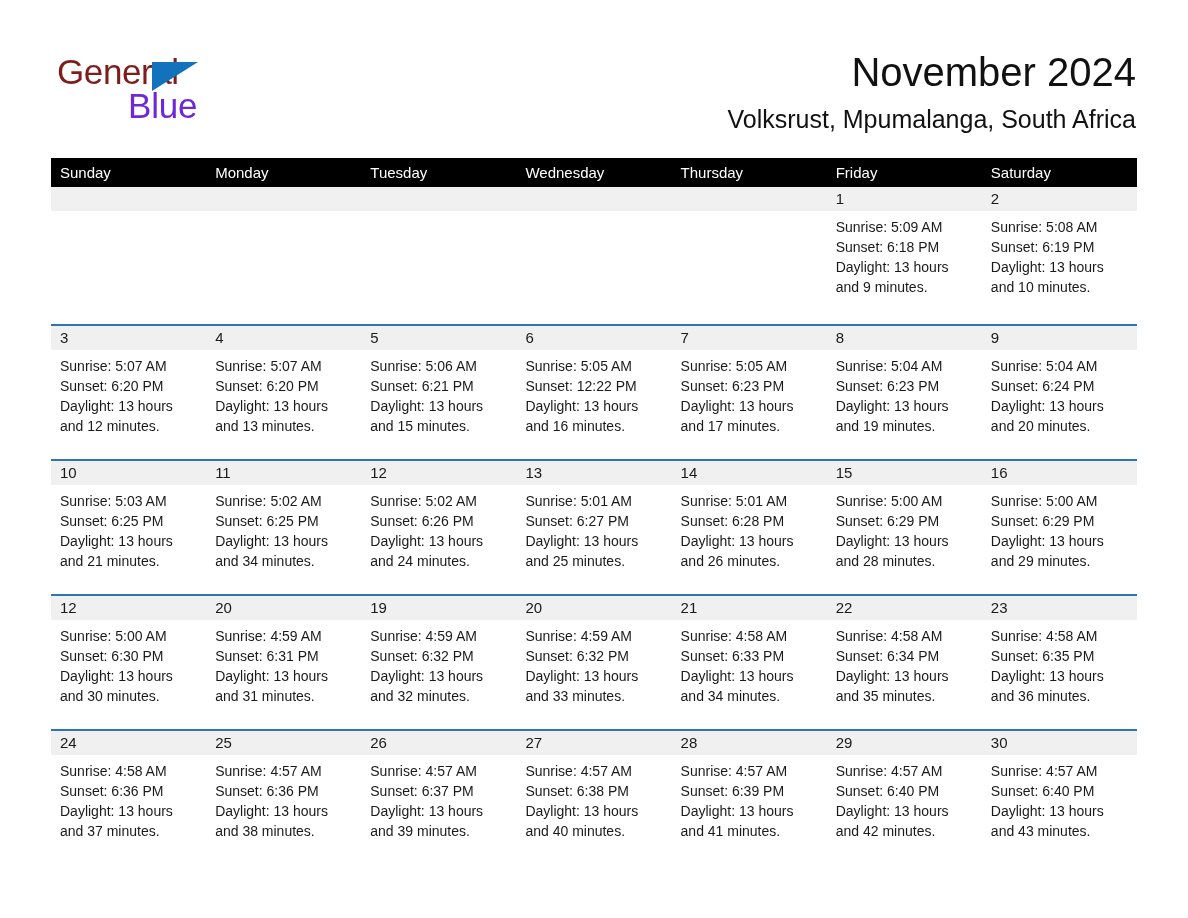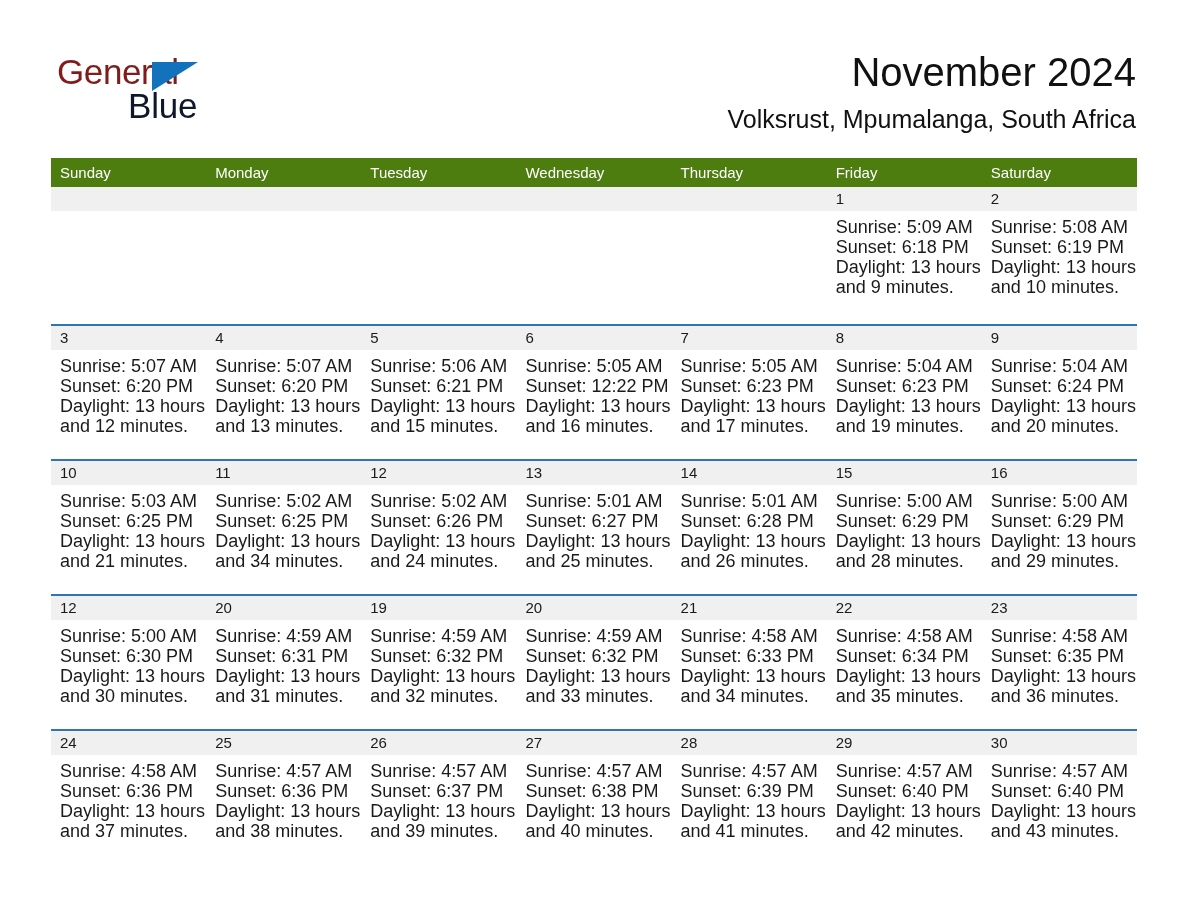--- a/index.html
+++ b/index.html
@@ -53,21 +53,21 @@
     width: 0;
     height: 0;
     border-left: 46px solid #1272bb;
     border-bottom: 29px solid transparent;
   }
   .logo-blue {
     position: absolute;
     left: 71px;
     top: 34px;
     font-size: 35px;
-    color: #0f172a;
+    color: #6d28d9;
     letter-spacing: -0.2px;
     line-height: 40px;
     font-family: "Liberation Sans", sans-serif;
   }
   .title-block {
     position: absolute;
     right: 52px;
     top: 48px;
     text-align: right;
   }
@@ -91,21 +91,21 @@
   
   .calendar {
     position: absolute;
     left: 51px;
     top: 158px;
     width: 1086px;
   }
   .weekdays {
     display: flex;
     width: 100%;
-    background: #4d7c0f;
+    background: #000000;
     height: 29px;
   }
   .weekday {
     flex: 1 1 0;
     color: #ffffff;
     font-size: 15px;
     line-height: 29px;
     padding-left: 9px;
     box-sizing: border-box;
     white-space: nowrap;
@@ -140,21 +140,21 @@
     line-height: 24px;
     padding-left: 9px;
     box-sizing: border-box;
     white-space: nowrap;
   }
   .day-cell.empty .day-number-band {
     background: #f0f0f0;
   }
   .day-info {
     padding: 6px 6px 0 9px;
-    font-size: 18px;
+    font-size: 14px;
     line-height: 20px;
     color: #1a1a1a;
   }
   .day-info div {
     white-space: nowrap;
   }
 </style>
 </head>
 <body>
 

